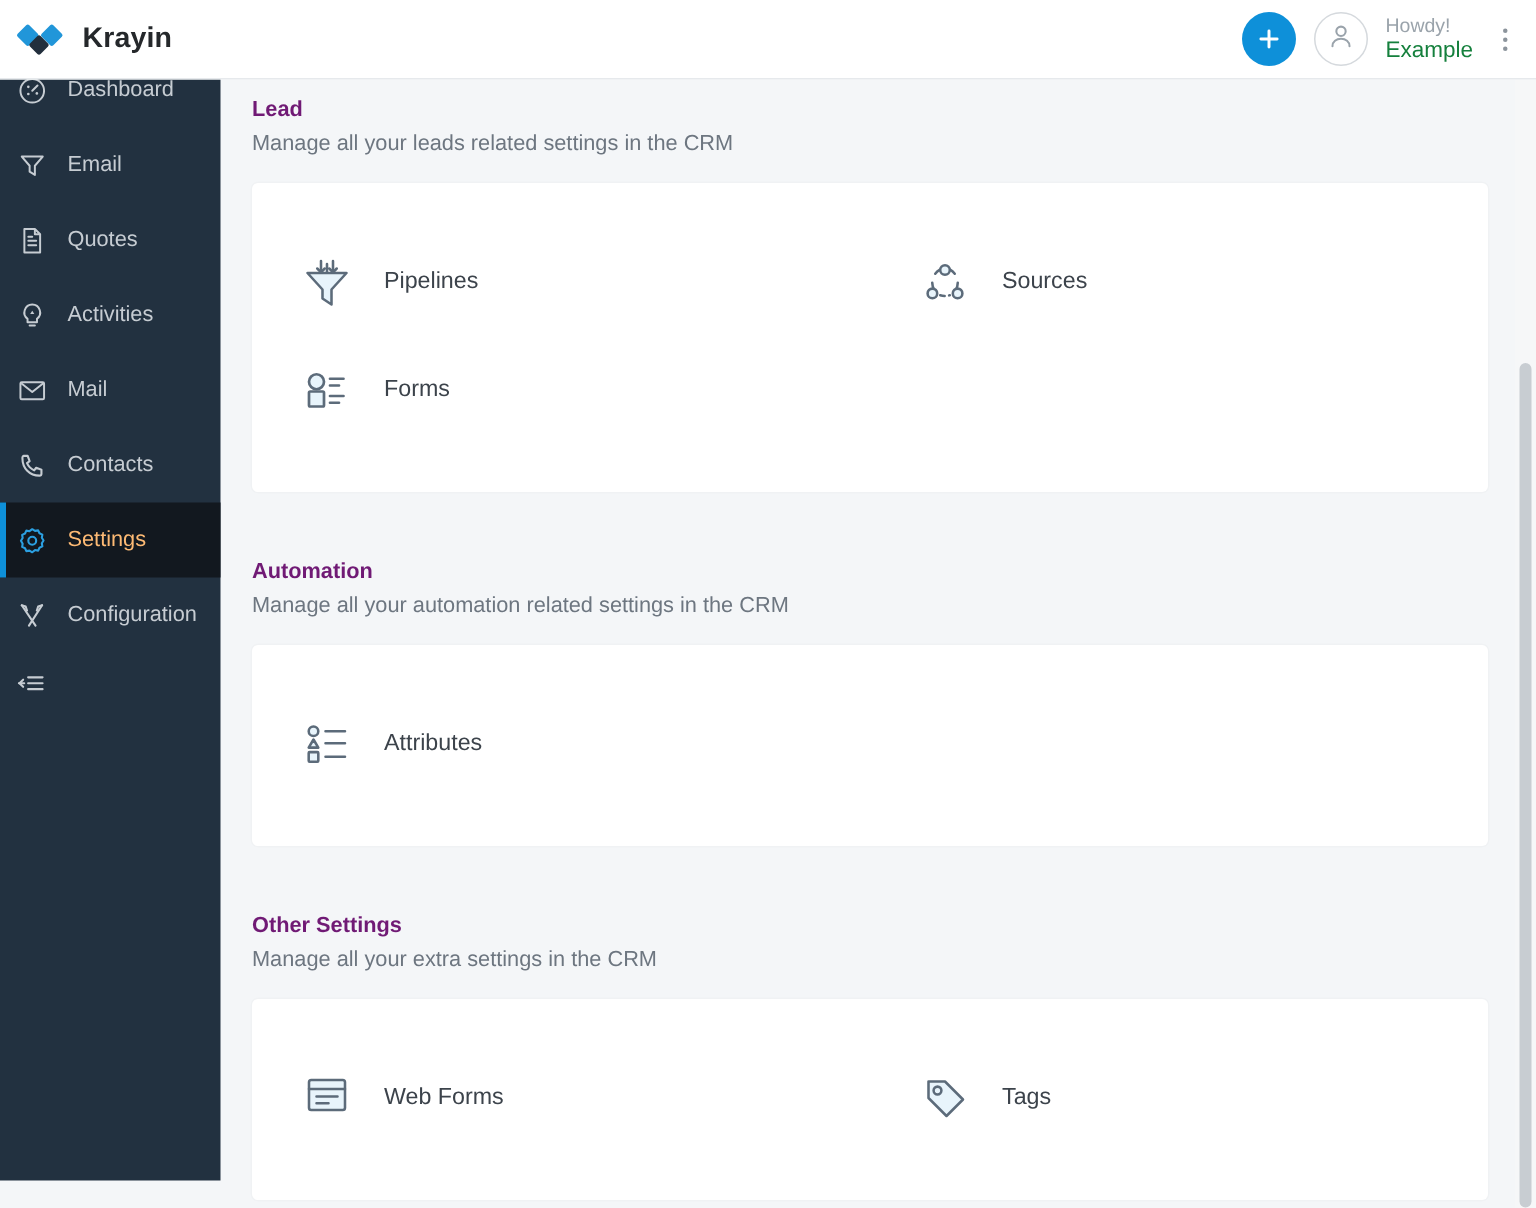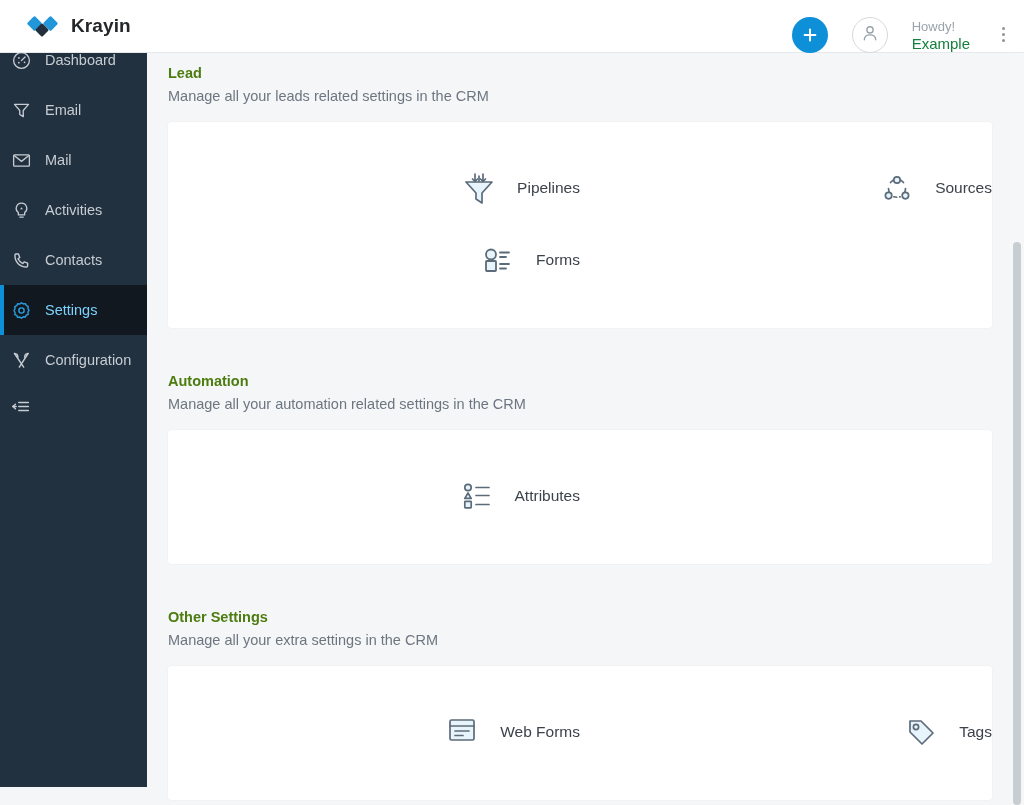--- a/index.html
+++ b/index.html
@@ -16,30 +16,29 @@
     width: 1024px; height: 53px;
     background: #ffffff;
     border-bottom: 1px solid #e6e9ec;
     display: flex; align-items: center;
     z-index: 20;
   }
   .brand {
     display: flex; align-items: center; gap: 10px;
     width: 147px; padding-left: 11px;
     height: 40px;
-    margin-left: 16px;
   }
   .brand-logo { width: 34px; height: 26px; flex: none; }
   .brand-name {
     font-size: 19px; font-weight: 600; color: #25282b;
     letter-spacing: 0.1px;
   }
   .header-right {
-    margin-left: auto; display: flex; align-items: flex-end;
-    gap: 24px; padding-right: 12px; height: 53px;
+    margin-left: auto; display: flex; align-items: center;
+    gap: 12px; padding-right: 12px; height: 53px;
   }
   .add-btn {
     width: 36px; height: 36px; border-radius: 50%;
     background: #0e90d9; border: none;
     display: flex; align-items: center; justify-content: center;
     cursor: pointer; color: #fff;
   }
   .add-btn svg { display: block; }
   .avatar {
     width: 36px; height: 36px; border-radius: 50%;
@@ -74,21 +73,21 @@
     color: #c6ccd2; cursor: pointer;
     font-size: 14.5px;
   }
   .nav-item .nav-ico {
     width: 22px; height: 22px; flex: none;
     display: flex; align-items: center; justify-content: center;
     color: #c6ccd2;
   }
   .nav-item.active {
     background: #12181f;
-    color: #7dd3fc;
+    color: #fdba74;
   }
   .nav-item.active .nav-ico { color: #2b9fe0; }
   .nav-item.active::before {
     content: ""; position: absolute; left: 0; top: 0;
     width: 4px; height: 100%; background: #0e90d9;
   }
   .nav-collapse {
     height: 46px; display: flex; align-items: center;
     padding-left: 10px; color: #c6ccd2; cursor: pointer;
   }
@@ -100,41 +99,40 @@
     background: #f4f6f8;
     overflow: hidden;
   }
   .scroll-inner {
     position: absolute; top: 0; left: 0;
     width: 877px;
     padding: 0 32px 0 21px;
   }
   .section { margin-bottom: 0; }
   .section-title {
-    font-size: 14.5px; font-weight: 700; color: #4d7c0f;
+    font-size: 14.5px; font-weight: 700; color: #701a75;
     padding-top: 12px;
   }
   .section-sub {
     font-size: 14.5px; color: #6d7680;
     margin-top: 7px;
   }
   .card {
     background: #ffffff;
     border-radius: 4px;
     margin-top: 18px;
     padding: 30px 0 32px 0;
     display: flex; flex-wrap: wrap;
     box-shadow: 0 0 0 1px rgba(0,0,0,0.015);
   }
   .card-item {
     width: 50%;
     display: flex; align-items: center; gap: 18px;
     padding: 16px 0 16px 30px;
     cursor: pointer;
-    justify-content: flex-end;
   }
   .item-ico { width: 40px; height: 40px; flex: none; }
   .item-label { font-size: 15.5px; color: #3c434b; }
 
   .spacer-gap { height: 33px; }
 
   
   .scrollbar-track {
     position: absolute; top: 53px; right: 0;
     width: 14px; height: 752px;
@@ -210,40 +208,50 @@
 
   <div class="nav-item">
     <span class="nav-ico">
       <svg viewBox="0 0 24 24" width="21" height="21" fill="none" stroke="currentColor" stroke-width="1.5" stroke-linejoin="round">
         <path d="M4 5h16l-6 7v7l-4-2.5V12z"></path>
       </svg>
     </span>
     <span>Email</span>
   </div>
 
-
   <div class="nav-item">
     <span class="nav-ico">
       <svg viewBox="0 0 24 24" width="21" height="21" fill="none" stroke="currentColor" stroke-width="1.5" stroke-linejoin="round">
-        <rect x="3" y="5.5" width="18" height="13" rx="1"></rect>
-          <path d="M3.6 6.3L12 13l8.4-6.7"></path>
-      </svg>
-    </span>
-    <span>Mail</span>
+        <path d="M6 3h8l4 4v14H6z"></path>
+          <path d="M14 3v4h4"></path>
+        <path d="M9 12h6M9 15.5h6M9 9h3" stroke-linecap="round"></path>
+      </svg>
+    </span>
+    <span>Quotes</span>
   </div>
 
   <div class="nav-item">
     <span class="nav-ico">
       <svg viewBox="0 0 24 24" width="21" height="21" fill="none" stroke="currentColor" stroke-width="1.5" stroke-linejoin="round">
         <path d="M12 3.5a6 6 0 0 0-3.6 10.8V17h7.2v-2.7A6 6 0 0 0 12 3.5z"></path>
         <path d="M10 19.5h4" stroke-linecap="round"></path>
         <path d="M12 8.2l1.6 2.4h-3.2z" fill="currentColor" stroke="none"></path>
       </svg>
     </span>
     <span>Activities</span>
+  </div>
+
+  <div class="nav-item">
+    <span class="nav-ico">
+      <svg viewBox="0 0 24 24" width="21" height="21" fill="none" stroke="currentColor" stroke-width="1.5" stroke-linejoin="round">
+        <rect x="3" y="5.5" width="18" height="13" rx="1"></rect>
+          <path d="M3.6 6.3L12 13l8.4-6.7"></path>
+      </svg>
+    </span>
+    <span>Mail</span>
   </div>
 
   <div class="nav-item">
     <span class="nav-ico">
       <svg viewBox="0 0 24 24" width="21" height="21" fill="none" stroke="currentColor" stroke-width="1.6" stroke-linecap="round" stroke-linejoin="round">
         <path d="M5.5 4.5h3l1.5 4-2 1.5a11 11 0 0 0 5.5 5.5l1.5-2 4 1.5v3c0 .8-.7 1.5-1.5 1.5C10 19.5 4.5 14 4.5 6c0-.8.7-1.5 1-1.5z"></path>
       </svg>
     </span>
     <span>Contacts</span>
   </div>

